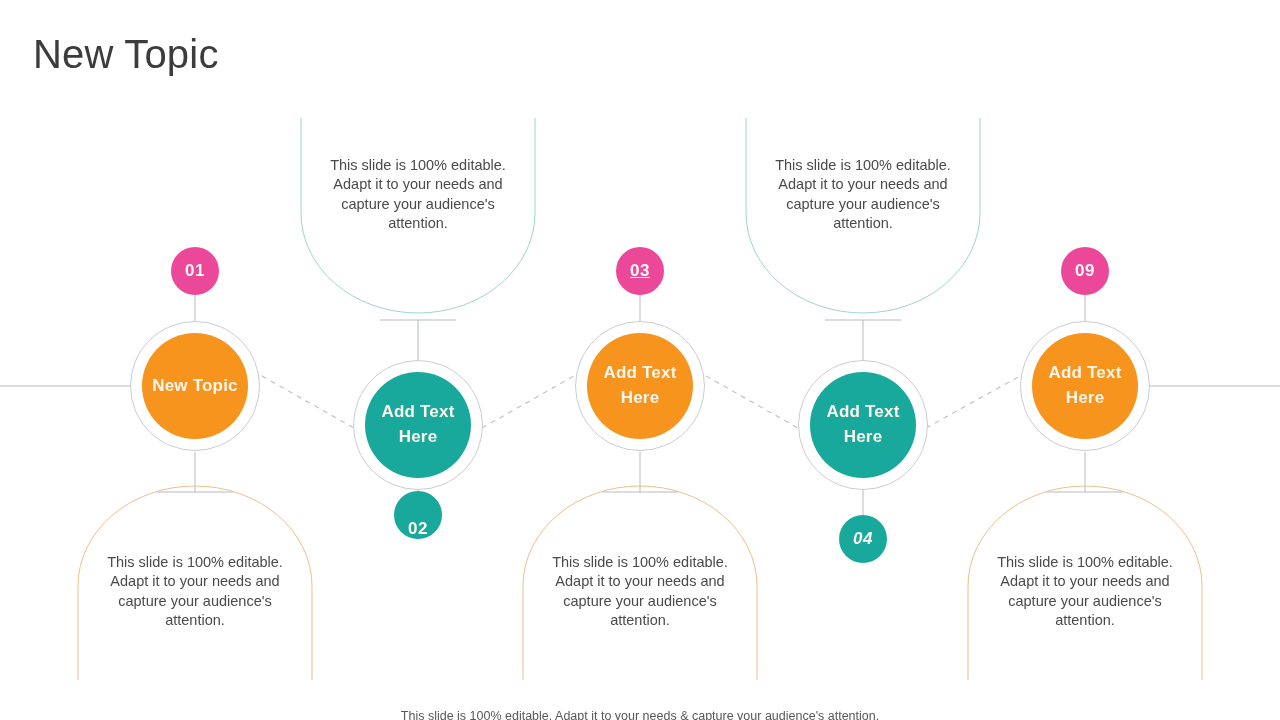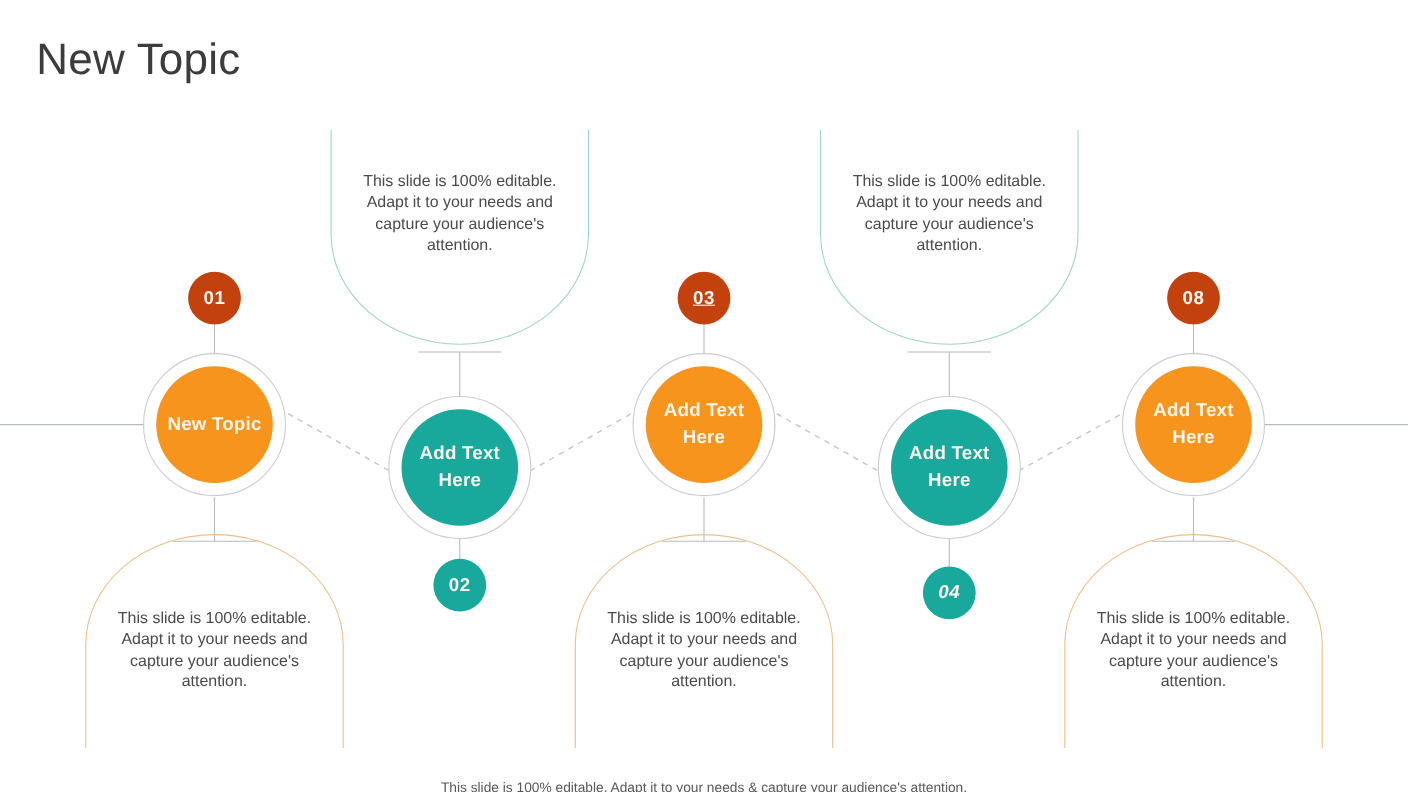--- a/index.html
+++ b/index.html
@@ -70,21 +70,21 @@
     width: 48px; height: 48px;
     border-radius: 50%;
     display: flex;
     align-items: center;
     justify-content: center;
     color: #fdf8f2;
     font-size: 17px;
     font-weight: bold;
     letter-spacing: 0.5px;
   }
-  .badge.orange { background: #c2410c; }
+  .badge.orange { background: #ec4899; }
   .badge.teal   { background: #18A99C; }
 
   
   .arch-text {
     position: absolute;
     width: 190px;
     text-align: center;
     font-size: 14.5px;
     line-height: 1.33;
     color: #4a4a4a;
@@ -148,31 +148,31 @@
 
   <div class="arch-text" style="left:323px; top:148px;">This slide is 100% editable. Adapt it to your needs and capture your audience's attention.</div>
   <div class="arch-text" style="left:768px; top:148px;">This slide is 100% editable. Adapt it to your needs and capture your audience's attention.</div>
   <div class="arch-text" style="left:100px; top:545px;">This slide is 100% editable. Adapt it to your needs and capture your audience's attention.</div>
   <div class="arch-text" style="left:545px; top:545px;">This slide is 100% editable. Adapt it to your needs and capture your audience's attention.</div>
   <div class="arch-text" style="left:990px; top:545px;">This slide is 100% editable. Adapt it to your needs and capture your audience's attention.</div>
 
   <div class="badge orange" style="left:171px; top:239px;">
     <span>01</span>
   </div>
-  <div class="badge teal" style="left:394px; top:500px;">
+  <div class="badge teal" style="left:394px; top:483px;align-items:flex-end;">
     <span>02</span>
   </div>
   <div class="badge orange" style="left:616px; top:239px;text-decoration:underline;">
     <span>03</span>
   </div>
   <div class="badge teal" style="left:839px; top:507px;font-style:italic;">
     <span>04</span>
   </div>
   <div class="badge orange" style="left:1061px; top:239px;">
-    <span>08</span>
+    <span>09</span>
   </div>
 
   <div class="node orange" style="left:130px; top:313px;">
     <div class="disc">New Topic</div>
   </div>
 
   <div class="node teal" style="left:353px; top:352px;">
     <div class="disc">Add Text Here</div>
   </div>
 

